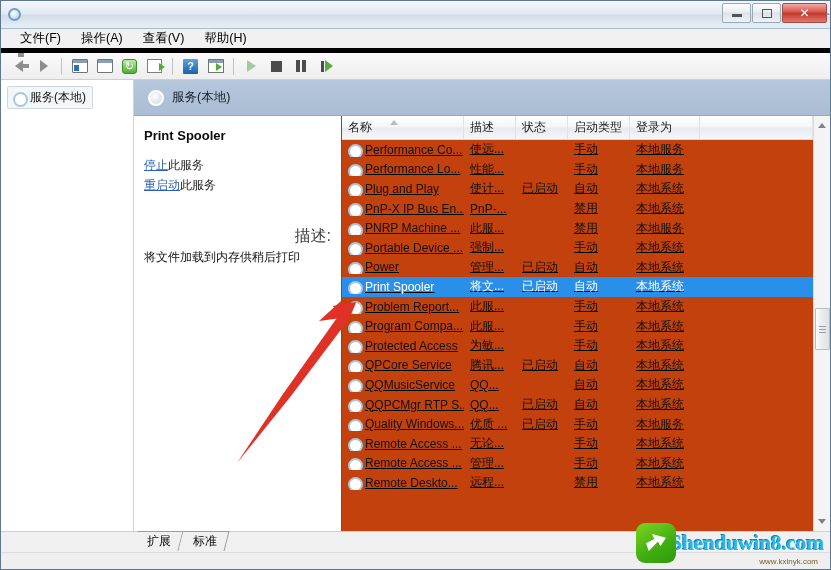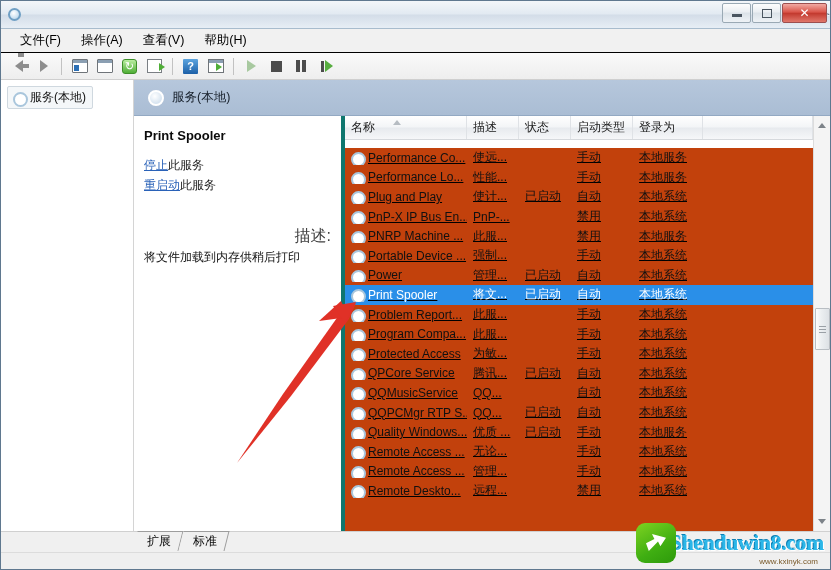--- a/index.html
+++ b/index.html
@@ -70,21 +70,21 @@
     color: #fff; font-weight: bold; font-size: 12px;
   }
   .glyph-min { width:10px; height:3px; background:#4a5560; margin-top:5px; }
   .glyph-max { width:10px; height:9px; border:1.5px solid #4a5560; }
   
   .menubar {
     height: 24px; flex: 0 0 24px;
     background: #f1f1f1;
     display: flex; align-items: center;
     padding-left: 10px; gap: 2px;
-    border-bottom: 1px solid #000000;
+    border-bottom: 5px solid #000000;
   }
   .menu-item {
     font-size: 12.5px; color: #000;
     padding: 3px 9px; cursor: default; white-space: nowrap;
   }
   
   .toolbar {
     height: 27px; flex: 0 0 27px;
     background: linear-gradient(180deg,#fafafa 0%,#eeeeee 100%);
     border-bottom: 1px solid #cfcfcf;
@@ -173,21 +173,21 @@
     width: 207px; flex:0 0 207px;
     padding: 12px 10px 0 10px;
     background:#fff; position:relative;
   }
   .detail h2 { margin:0 0 14px 0; font-size:13px; font-weight:bold; color:#0b0b0b; }
   .link-row { font-size:12px; color:#1a1a1a; margin-bottom:3px; }
   .link { color:#2a62b8; text-decoration:underline; cursor:pointer; }
   .desc-label { font-size:16px; color:#404040; margin-top:32px;text-align:right; }
   .desc-text { font-size:12px; color:#111; margin-top:2px; line-height:1.45; }
   
-  .tablewrap { flex:1 1 auto; display:flex; flex-direction:column; overflow:hidden; border-left:4px solid #0f766e;gap:8px; }
+  .tablewrap { flex:1 1 auto; display:flex; flex-direction:column; overflow:hidden; border-left:1px solid #0f766e; }
   .thead {
     display:flex; height:24px; flex:0 0 24px;
     background: linear-gradient(180deg,#ffffff 0%,#f3f5f7 48%,#e7eaee 52%,#f6f7f9 100%);
     border-bottom:1px solid #d6d9dd;
   }
   .th {
     font-size:12px; color:#1b1b1b; line-height:23px;
     border-right:1px solid #dfe2e6; padding-left:6px;
     position:relative; white-space:nowrap; overflow:hidden;
   }

